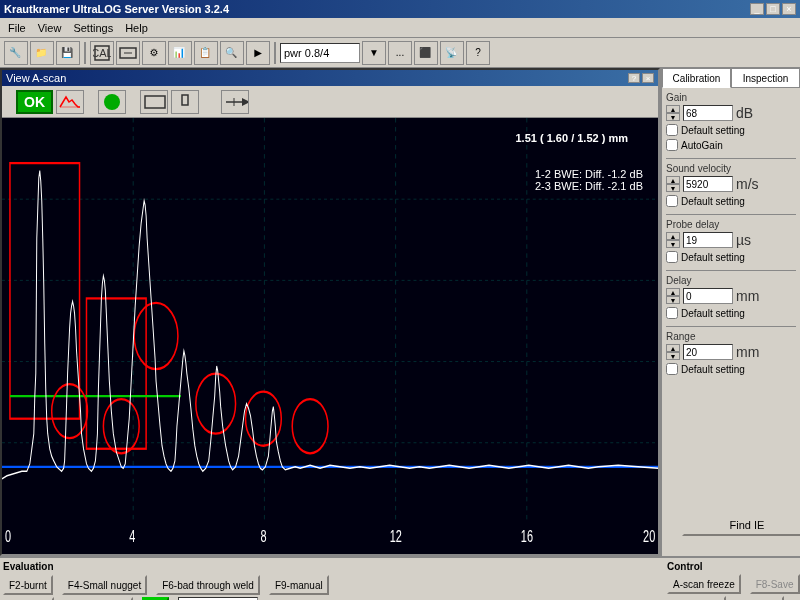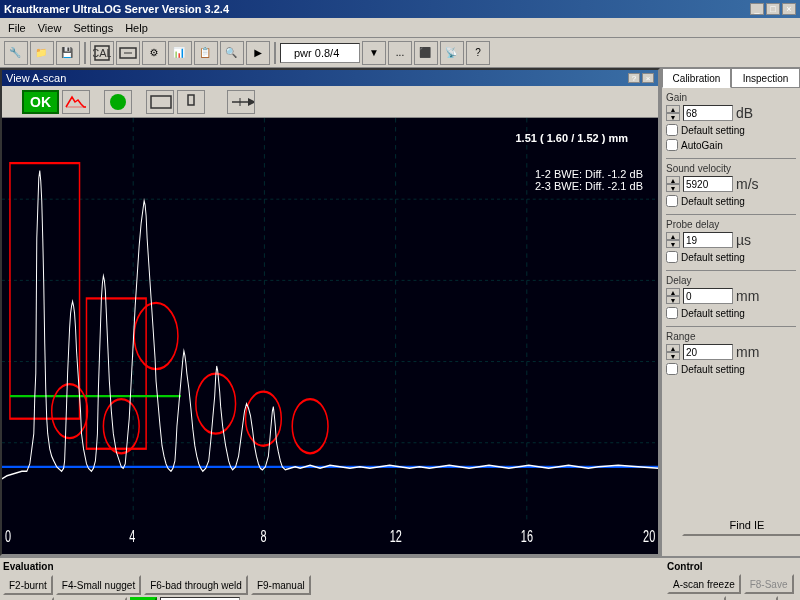--- a/index.html
+++ b/index.html
@@ -57,21 +57,21 @@
       width: 24px; height: 24px;
       background: #d4d0c8;
       border: 1px solid #888;
       display: flex; align-items: center; justify-content: center;
       cursor: pointer;
       font-size: 10px;
     }
     .toolbar-separator { width: 2px; height: 22px; background: #888; margin: 0 2px; }
     .toolbar-input {
       height: 20px;
-      padding: 0 13px;
+      padding: 0 3px;
       background: white;
       border: 1px inset #888;
       width: 80px;
     }
 
     
     .main-content {
       display: flex;
       height: calc(600px - 18px - 20px - 30px - 22px - 22px);
     }
@@ -92,21 +92,21 @@
       align-items: center;
       padding: 0 4px;
       justify-content: space-between;
       font-size: 10px;
     }
     .ascan-toolbar {
       background: #d4d0c8;
       height: 32px;
       display: flex;
       align-items: center;
-      padding: 2px 20px;
+      padding: 2px 14px;
       gap: 3px;
       border-bottom: 1px solid #888;
     }
     .status-ok {
       background: #00aa00;
       color: white;
       font-weight: bold;
       font-size: 14px;
       padding: 2px 6px;
       border: 2px solid #006600;
@@ -185,21 +185,21 @@
     .eval-bar {
       height: 65px;
       background: #d4d0c8;
       border-top: 2px solid #888;
       display: flex;
       padding: 3px;
       gap: 4px;
     }
     .eval-section { flex: 1; }
     .eval-title { font-size: 10px; font-weight: bold; margin-bottom: 3px; }
-    .eval-row { display: flex; gap: 3px; }
+    .eval-row { display: flex; gap: 9px; }
     .eval-btn {
       height: 20px;
       background: #d4d0c8;
       border: 2px outset #d4d0c8;
       cursor: pointer;
       display: flex; align-items: center; justify-content: center;
       font-size: 10px;
       white-space: nowrap;
       padding: 0 4px;
     }

